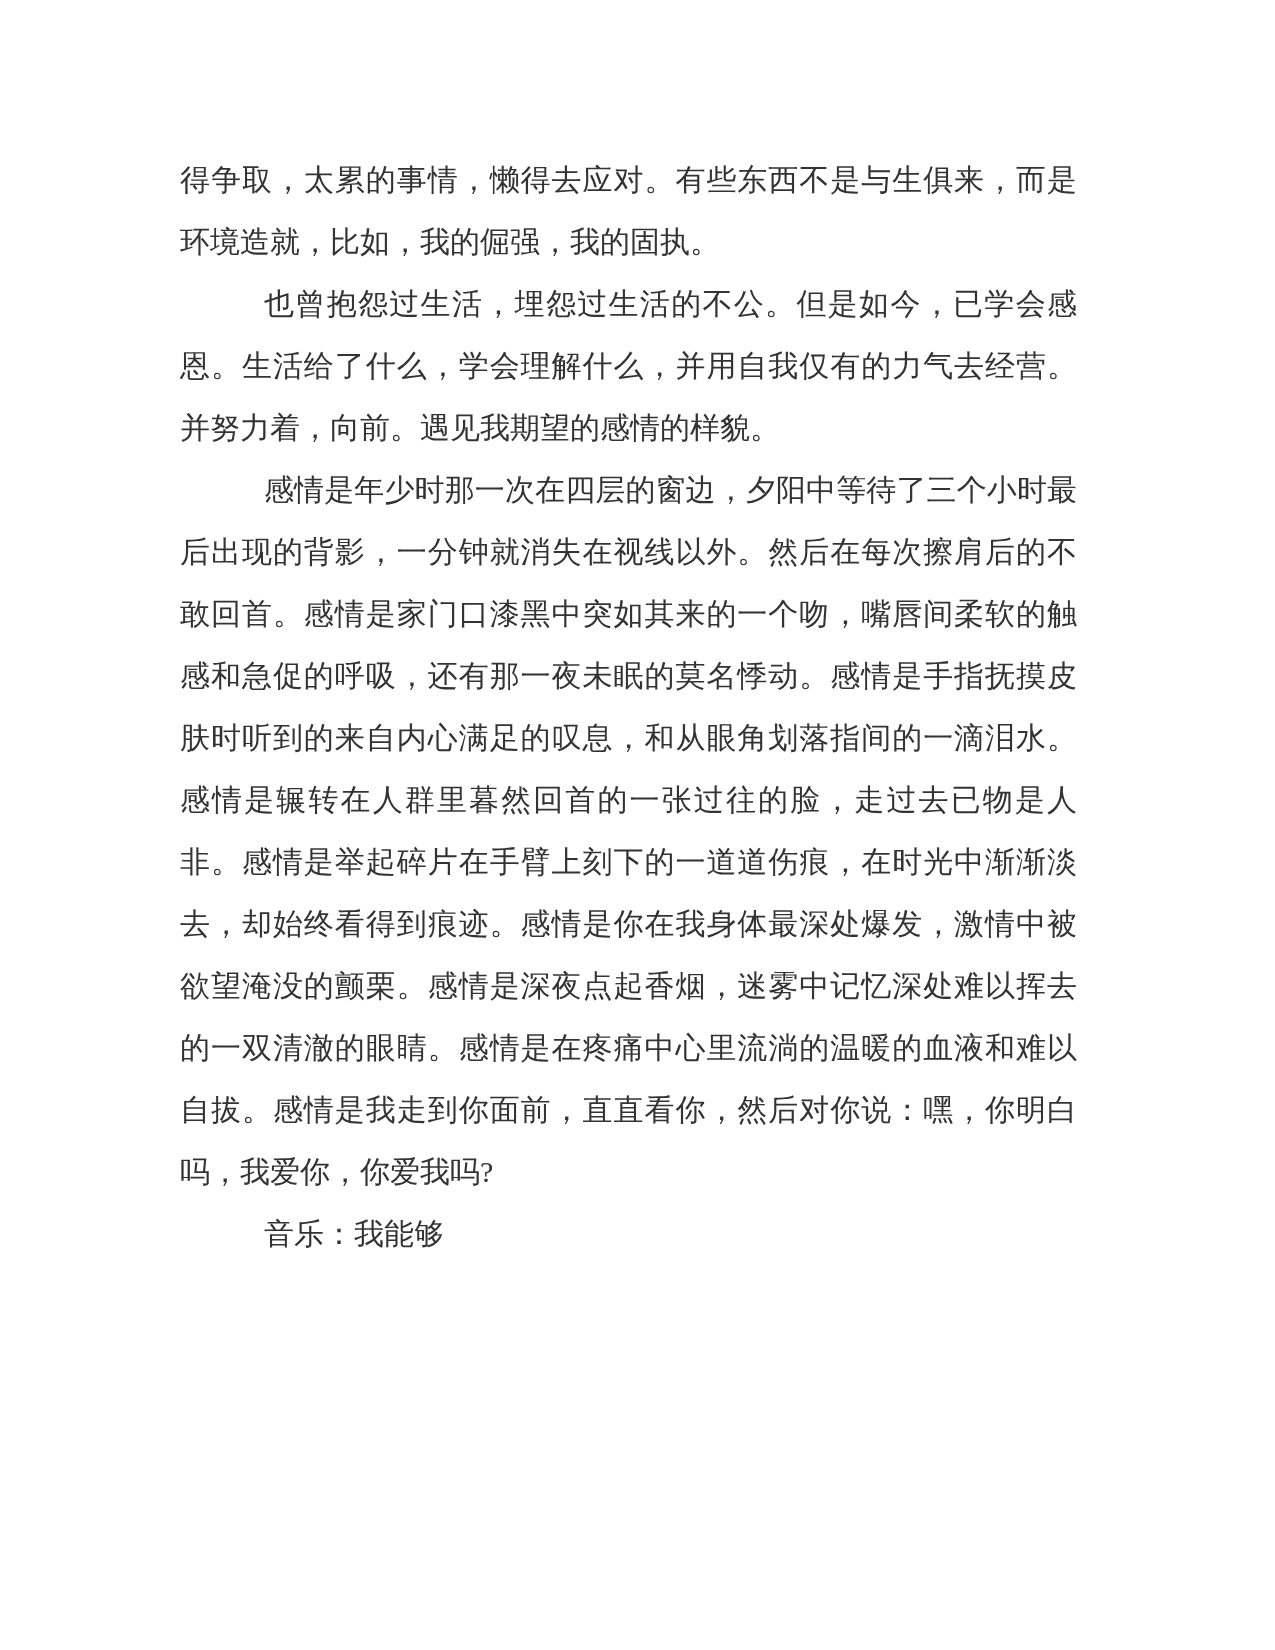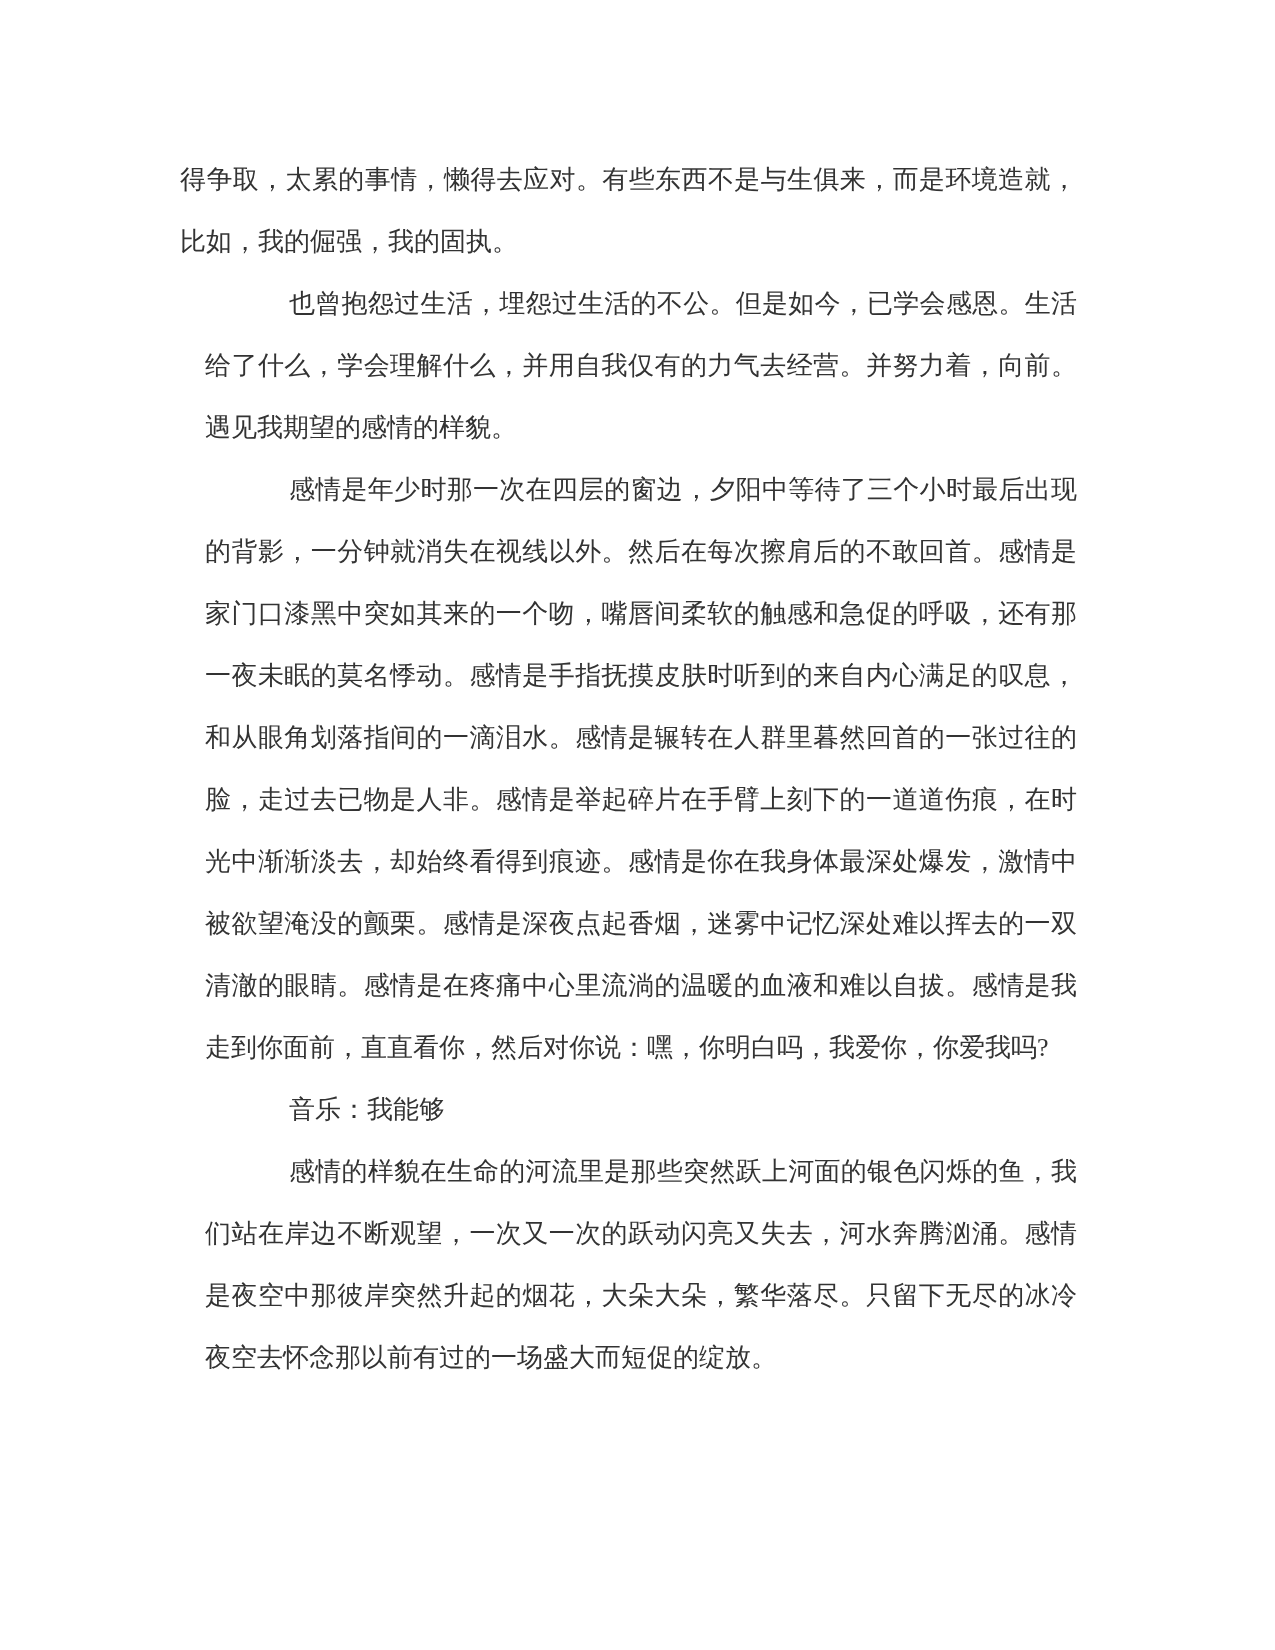--- a/index.html
+++ b/index.html
@@ -19,38 +19,36 @@
     height: 1650px;
     background: #ffffff;
     padding: 149px 198px 0 180px;
   }
   .doc-body {
     width: 100%;
   }
   .para {
     margin: 0;
     padding: 0;
-    font-size: 26px;
+    font-size: 30px;
     line-height: 62px;
     color: #333333;
     text-align: justify;
     text-justify: inter-character;
     letter-spacing: 0px;
     font-weight: 400;
     word-break: normal;
   }
   .para.indent {
     text-indent: 84px;
-    margin-left: 25px;
   }
 </style>
 </head>
 <body>
 
 <div class="page">
   <div class="doc-body">
       <p class="para">得争取，太累的事情，懒得去应对。有些东西不是与生俱来，而是环境造就，比如，我的倔强，我的固执。</p>
       <p class="para indent">也曾抱怨过生活，埋怨过生活的不公。但是如今，已学会感恩。生活给了什么，学会理解什么，并用自我仅有的力气去经营。并努力着，向前。遇见我期望的感情的样貌。</p>
       <p class="para indent">感情是年少时那一次在四层的窗边，夕阳中等待了三个小时最后出现的背影，一分钟就消失在视线以外。然后在每次擦肩后的不敢回首。感情是家门口漆黑中突如其来的一个吻，嘴唇间柔软的触感和急促的呼吸，还有那一夜未眠的莫名悸动。感情是手指抚摸皮肤时听到的来自内心满足的叹息，和从眼角划落指间的一滴泪水。感情是辗转在人群里暮然回首的一张过往的脸，走过去已物是人非。感情是举起碎片在手臂上刻下的一道道伤痕，在时光中渐渐淡去，却始终看得到痕迹。感情是你在我身体最深处爆发，激情中被欲望淹没的颤栗。感情是深夜点起香烟，迷雾中记忆深处难以挥去的一双清澈的眼睛。感情是在疼痛中心里流淌的温暖的血液和难以自拔。感情是我走到你面前，直直看你，然后对你说：嘿，你明白吗，我爱你，你爱我吗?</p>
       <p class="para indent">音乐：我能够</p>
-      <p class="para indent">感情的样貌在生命的河流里是那些突然跃上河面的银色闪烁的鱼，我们站在岸边不断观望，一次又一次的跃动闪亮又失去，河水奔腾汹涌。感情是夜空中那彼岸突然升起的烟花，大朵大朵，繁华落尽。只留下无尽的冰冷夜空去怀念那以前有过的一场盛大而短促的绽放。</p>
     </div>
 </div>
 
 </body></html>

